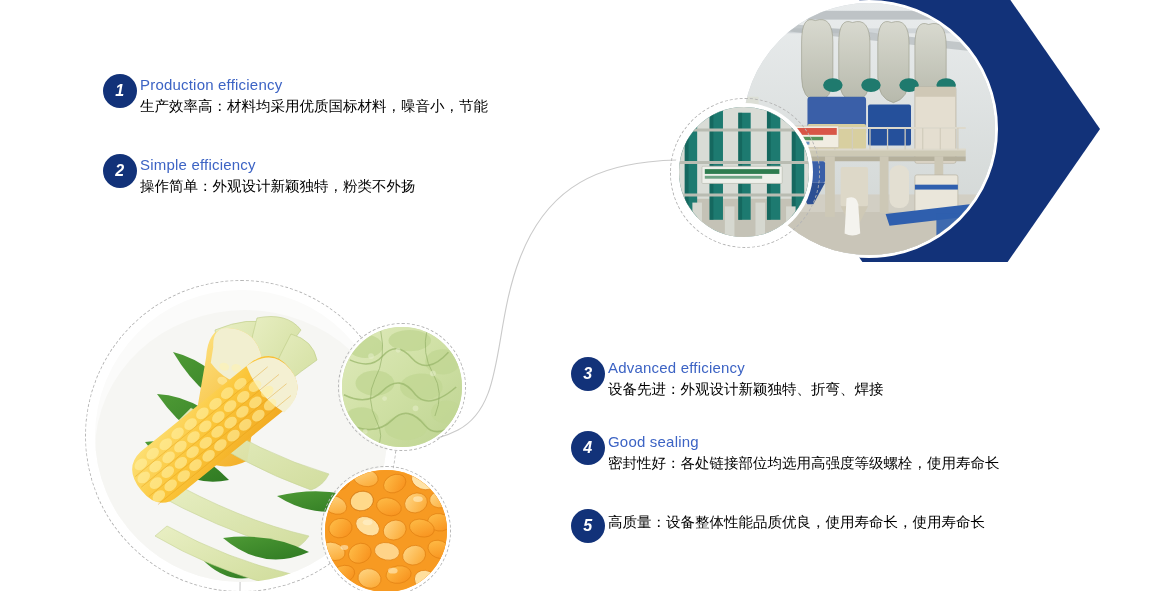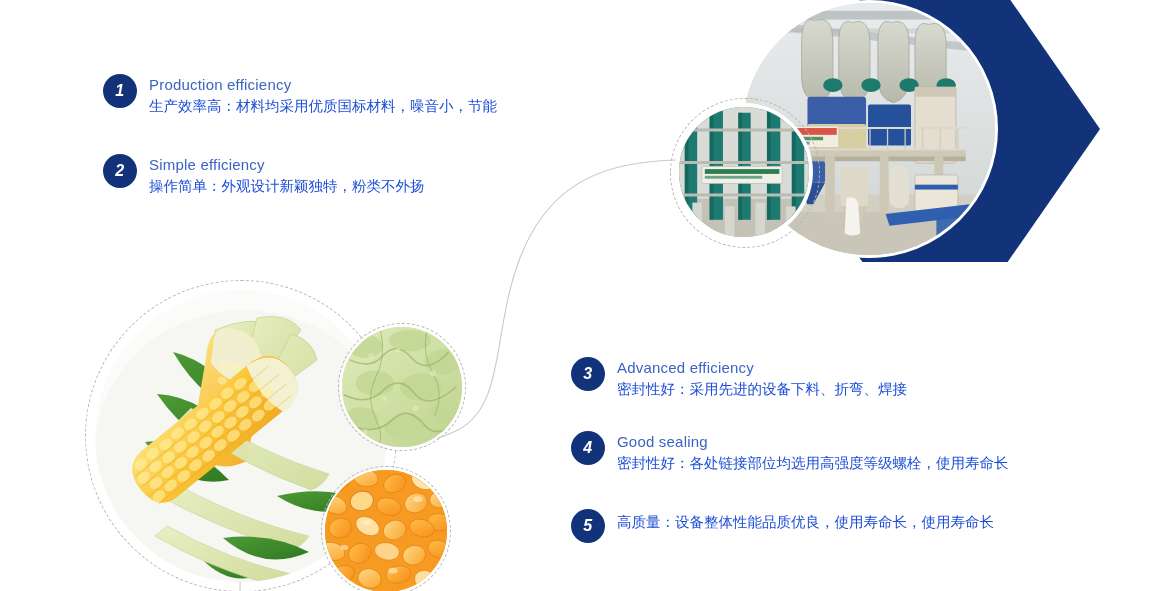--- a/index.html
+++ b/index.html
@@ -24,31 +24,31 @@
     background: #123279;
     color: #ffffff;
     font-style: italic;
     font-weight: 700;
     font-size: 16px;
     line-height: 34px;
     text-align: center;
     flex: 0 0 34px;
     letter-spacing: 0.5px;
   }
-  .ftext { margin-left: 12px; padding-top: 1px; }
+  .ftext { margin-left: 3px; padding-top: 1px; }
   .ftitle {
     color: #3c63c4;
     font-size: 15px;
     line-height: 19px;
     font-weight: 400;
     letter-spacing: 0.2px;
     white-space: nowrap;
   }
   .fdesc {
-    color: #1d4ed8;
+    color: #000000;
     font-size: 14.5px;
     line-height: 22px;
     font-weight: 400;
     white-space: nowrap;
     margin-top: 1px;
   }
 
   
   #feat-1 { left: 103px; top: 74px; }
   #feat-2 { left: 103px; top: 154px; }
@@ -532,21 +532,21 @@
     <div class="ftext">
       <div class="ftitle">Simple efficiency</div>
       <div class="fdesc">操作简单：外观设计新颖独特，粉类不外扬</div>
     </div>
   </div>
 
   <div class="feature" id="feat-3">
     <div class="badge">3</div>
     <div class="ftext">
       <div class="ftitle">Advanced efficiency</div>
-      <div class="fdesc">密封性好：采用先进的设备下料、折弯、焊接</div>
+      <div class="fdesc">设备先进：外观设计新颖独特、折弯、焊接</div>
     </div>
   </div>
 
   <div class="feature" id="feat-4">
     <div class="badge">4</div>
     <div class="ftext">
       <div class="ftitle">Good sealing</div>
       <div class="fdesc">密封性好：各处链接部位均选用高强度等级螺栓，使用寿命长</div>
     </div>
   </div>

